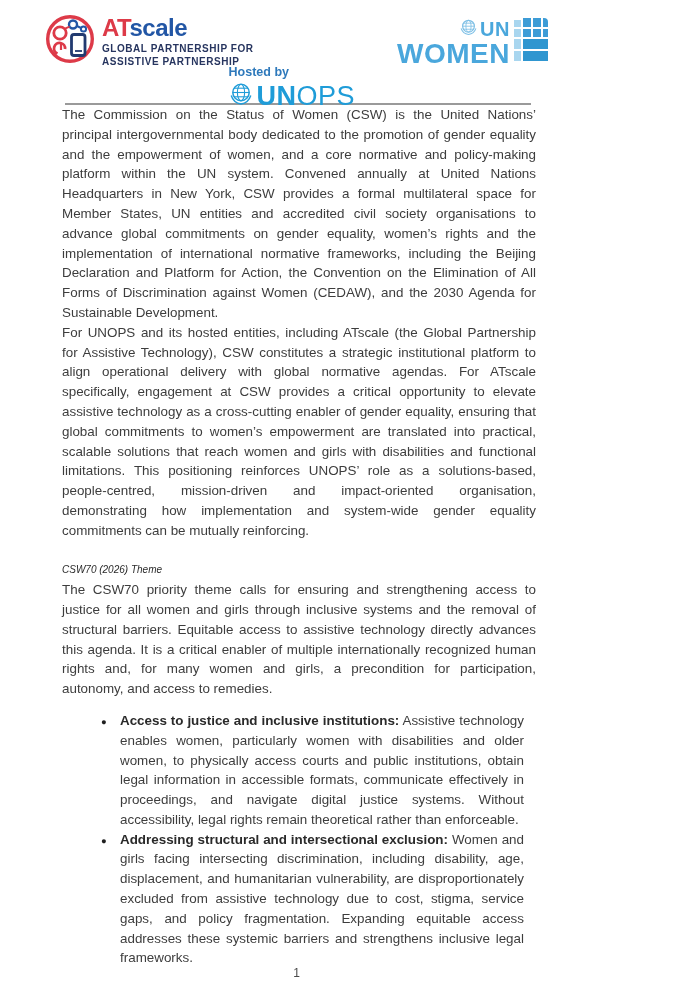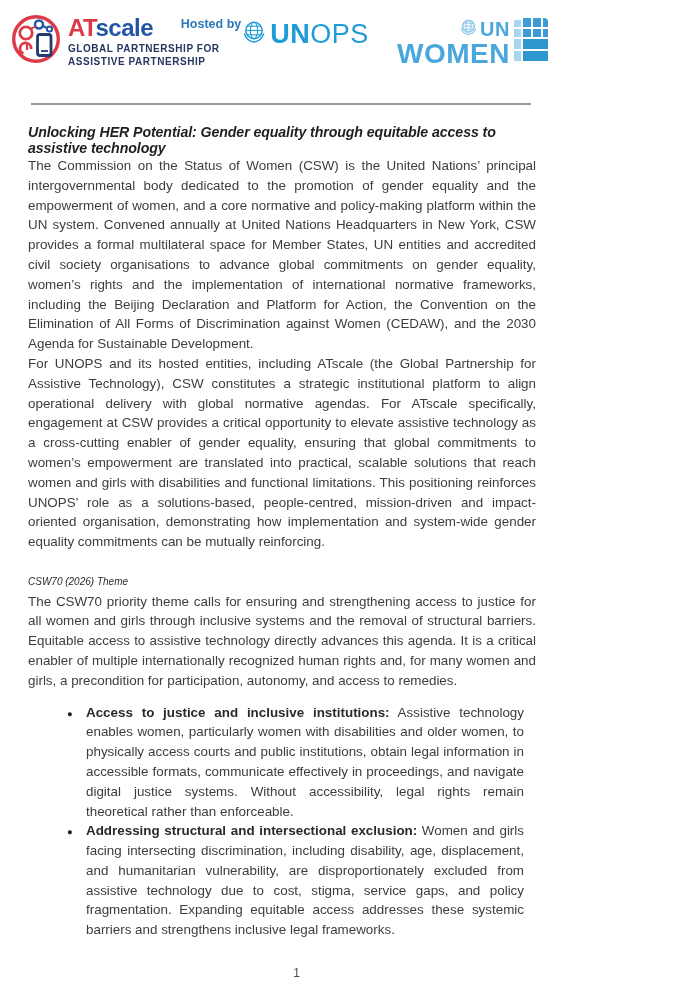--- a/index.html
+++ b/index.html
@@ -6,42 +6,42 @@
   html, body { margin: 0; padding: 0; background: #ffffff; }
   body {
     width: 685px; height: 998px;
     font-family: "Liberation Sans", "DejaVu Sans", sans-serif;
     color: #3d3d3d;
     overflow: hidden;
   }
   .page {
     position: relative;
     width: 593px; height: 998px;
-    padding: 14px 57px 0 28px;
+    padding: 14px 57px 0 62px;
   }
 
   
   .logos {
     display: flex;
     justify-content: space-between;
     align-items: flex-start;
     margin: 0 -12px 0 -17px;
     height: 54px;
   }
   .atscale { display: flex; align-items: center; gap: 7px; }
   .atscale-text { line-height: 1; padding-top: 2px; }
   .atscale-name { font-size: 24px; font-weight: 700; letter-spacing: -0.5px; }
   .atscale-at { color: #DD3A48; }
   .atscale-scale { color: #2256A5; }
   .atscale-tagline {
     margin-top: 3px;
     font-size: 10px; font-weight: 700; color: #27355F;
     letter-spacing: 0.55px; line-height: 1.25;
   }
-  .unops { display: flex; padding-top: 3px; margin-left: -68px; }
+  .unops { display: flex; flex-direction: column; padding-top: 3px; margin-left: -68px; margin-top: 48px; }
   .hosted-by { font-size: 12.5px; font-weight: 600; color: #2E79BB; margin-left: 1px; }
   .unops-row { display: flex; align-items: center; gap: 3px; margin-top: 2px; }
   .unops-word { font-size: 27px; letter-spacing: 0.5px; color: #1F9CD8; line-height: 1; }
   .unops-un { font-weight: 700; }
   .unops-ops { font-weight: 400; }
   .unwomen { display: flex; align-items: center; gap: 4px; padding-top: 4px; }
   .unwomen-textcol { line-height: 1; text-align: right; }
   .unwomen-row1 { display: flex; align-items: center; justify-content: flex-end; gap: 2px; }
   .unwomen-un { font-size: 20px; font-weight: 700; color: #4AA7DC; letter-spacing: 0.5px; }
   .unwomen-women { font-size: 28px; font-weight: 700; color: #4AA7DC; letter-spacing: 0.5px; margin-top: 0px; }
@@ -194,21 +194,20 @@
           <rect x="0" y="33" width="7" height="10" fill="#A9D6EF"></rect>
           <rect x="9" y="33" width="25" height="10" fill="#2F96D0"></rect>
         </svg>
       </span>
     </div>
   </div>
 
 
   <hr class="rule">
 
-  <div class="subtitle">Unlocking HER Potential: Gender equality through equitable access to assistive technology</div>
 
 
   <p class="body-par mt-small">The Commission on the Status of Women (CSW) is the United Nations’ principal intergovernmental body dedicated to the promotion of gender equality and the empowerment of women, and a core normative and policy-making platform within the UN system. Convened annually at United Nations Headquarters in New York, CSW provides a formal multilateral space for Member States, UN entities and accredited civil society organisations to advance global commitments on gender equality, women’s rights and the implementation of international normative frameworks, including the Beijing Declaration and Platform for Action, the Convention on the Elimination of All Forms of Discrimination against Women (CEDAW), and the 2030 Agenda for Sustainable Development.</p>
 
   <p class="body-par mt-line">For UNOPS and its hosted entities, including ATscale (the Global Partnership for Assistive Technology), CSW constitutes a strategic institutional platform to align operational delivery with global normative agendas. For ATscale specifically, engagement at CSW provides a critical opportunity to elevate assistive technology as a cross-cutting enabler of gender equality, ensuring that global commitments to women’s empowerment are translated into practical, scalable solutions that reach women and girls with disabilities and functional limitations. This positioning reinforces UNOPS’ role as a solutions-based, people-centred, mission-driven and impact-oriented organisation, demonstrating how implementation and system-wide gender equality commitments can be mutually reinforcing.</p>
 
   <div class="theme-heading">CSW70 (2026) Theme</div>
 
   <p class="body-par">The CSW70 priority theme calls for ensuring and strengthening access to justice for all women and girls through inclusive systems and the removal of structural barriers. Equitable access to assistive technology directly advances this agenda. It is a critical enabler of multiple internationally recognized human rights and, for many women and girls, a precondition for participation, autonomy, and access to remedies.</p>
 

